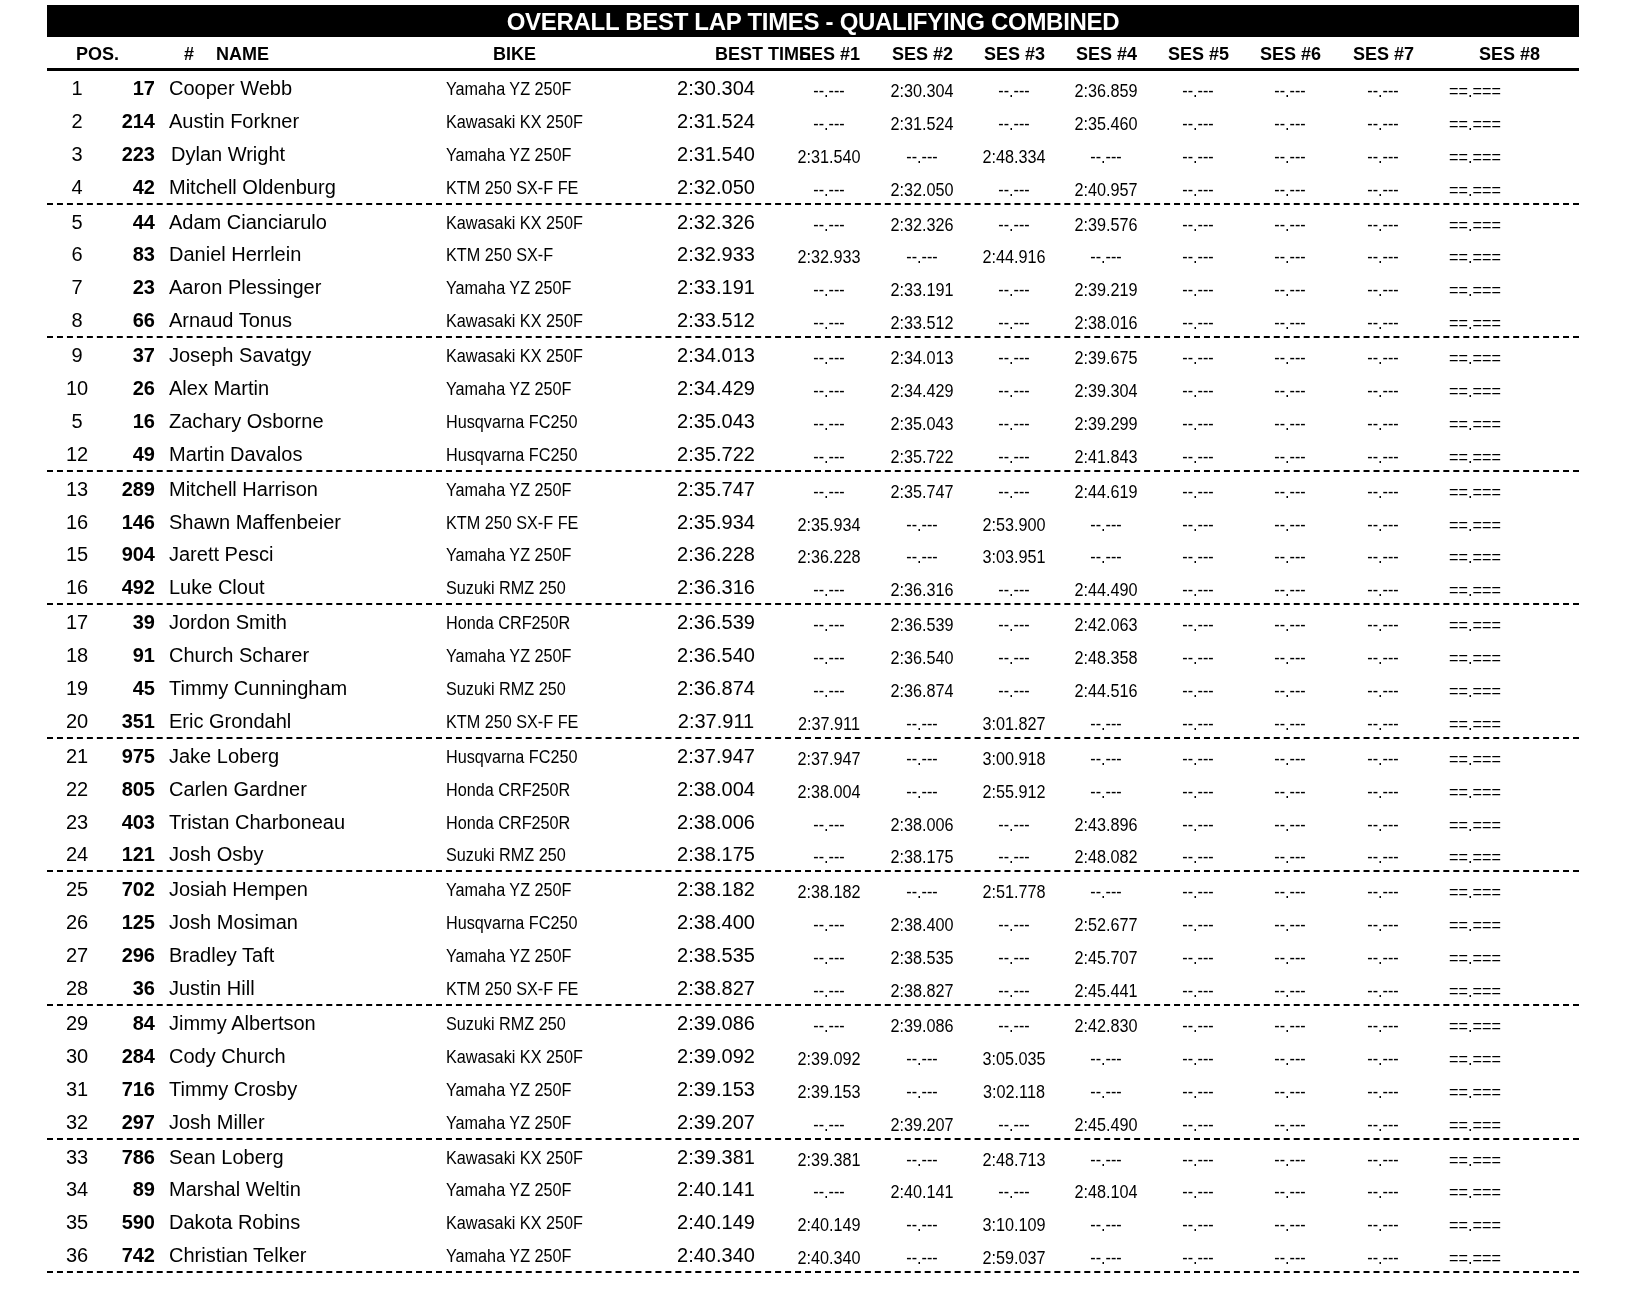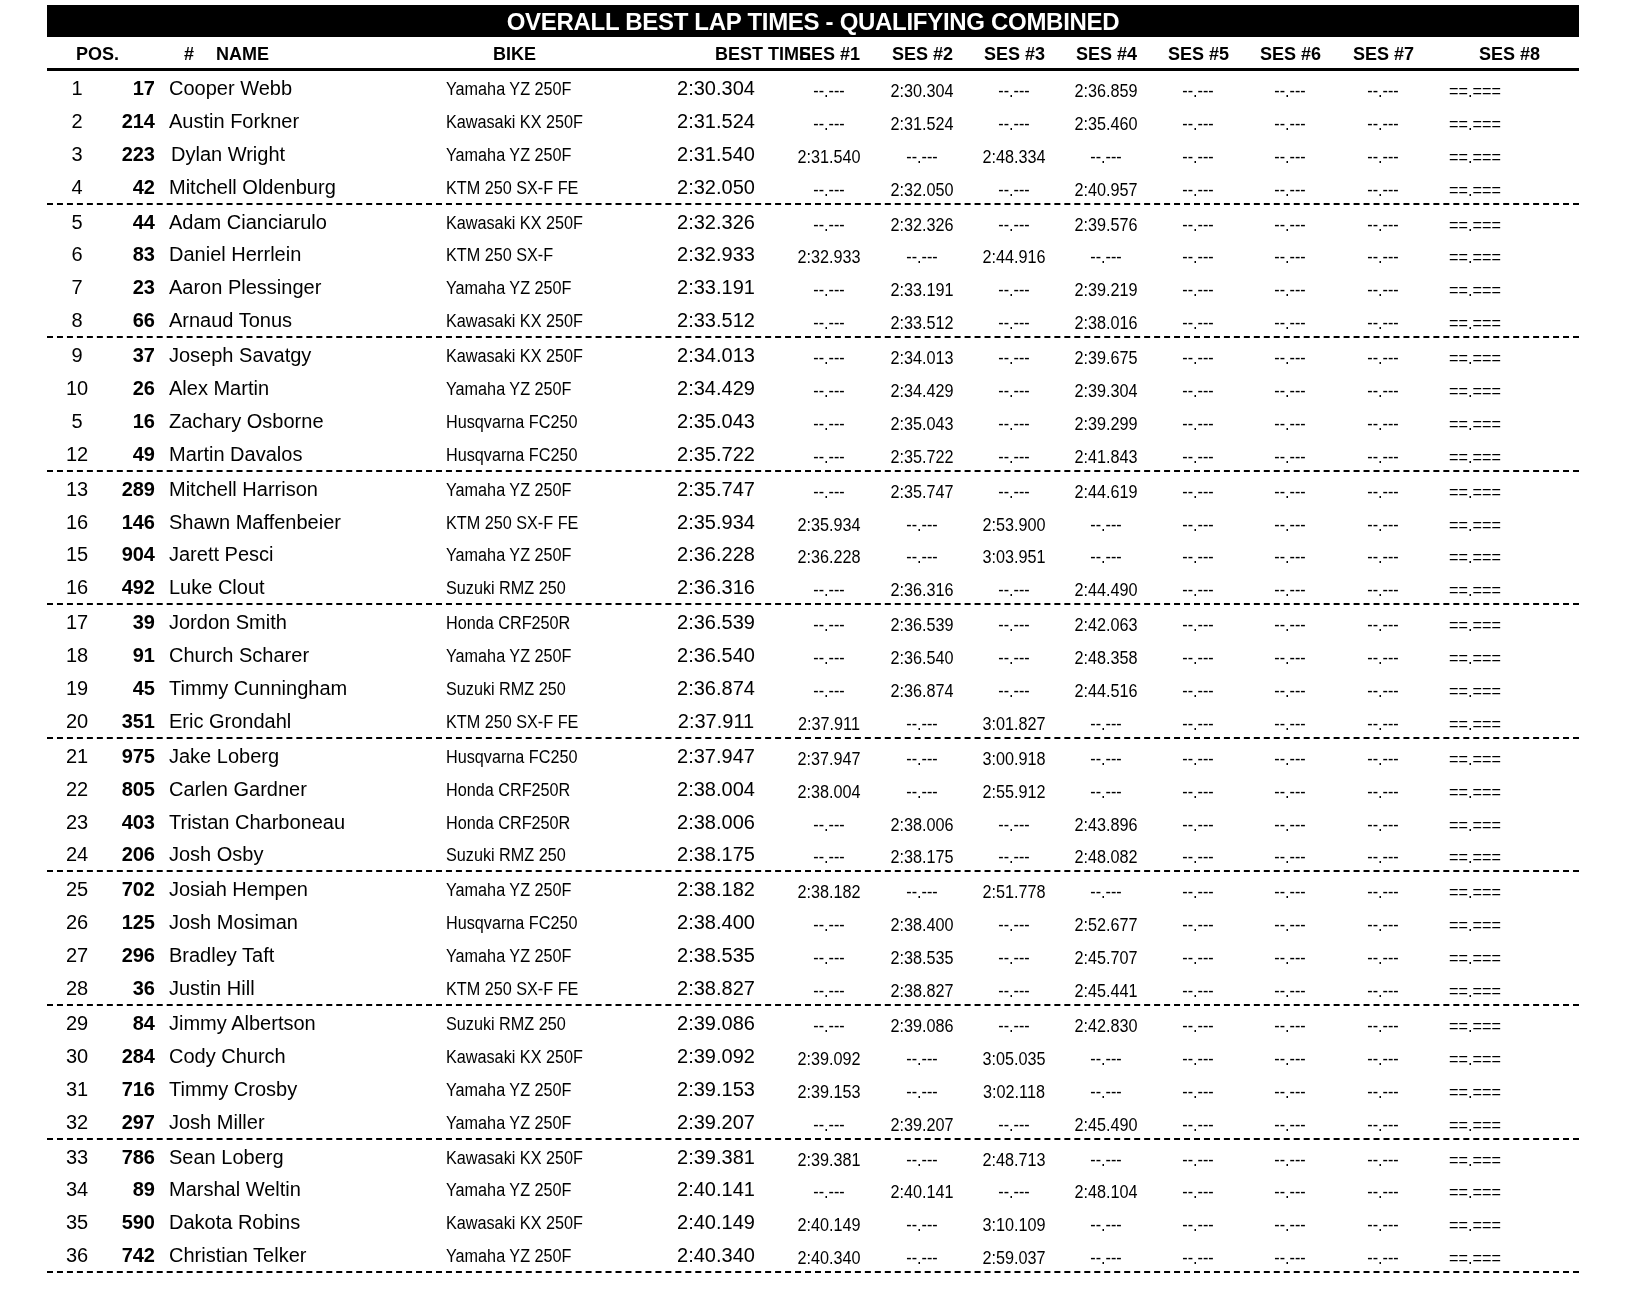--- a/index.html
+++ b/index.html
@@ -386,21 +386,21 @@
       <span class="c-s" style="left:829px;">2:38.006</span>
       <span class="c-s" style="left:921px;">--.---</span>
       <span class="c-s" style="left:1013px;">2:43.896</span>
       <span class="c-s" style="left:1105px;">--.---</span>
       <span class="c-s" style="left:1197px;">--.---</span>
       <span class="c-s" style="left:1290px;">--.---</span>
       <span class="c-s" style="left:1382px;">==.===</span>
     </div>
     <div class="row sep">
       <span class="c-pos">24</span>
-      <span class="c-num" style="left:0;width:108px;">206</span>
+      <span class="c-num" style="left:0;width:108px;">121</span>
       <span class="c-name" style="left:122px;">Josh Osby</span>
       <span class="c-bike" style="left:399px;">Suzuki RMZ 250</span>
       <span class="c-best" style="left:596px;">2:38.175</span>
       <span class="c-s" style="left:736px;">--.---</span>
       <span class="c-s" style="left:829px;">2:38.175</span>
       <span class="c-s" style="left:921px;">--.---</span>
       <span class="c-s" style="left:1013px;">2:48.082</span>
       <span class="c-s" style="left:1105px;">--.---</span>
       <span class="c-s" style="left:1197px;">--.---</span>
       <span class="c-s" style="left:1290px;">--.---</span>

